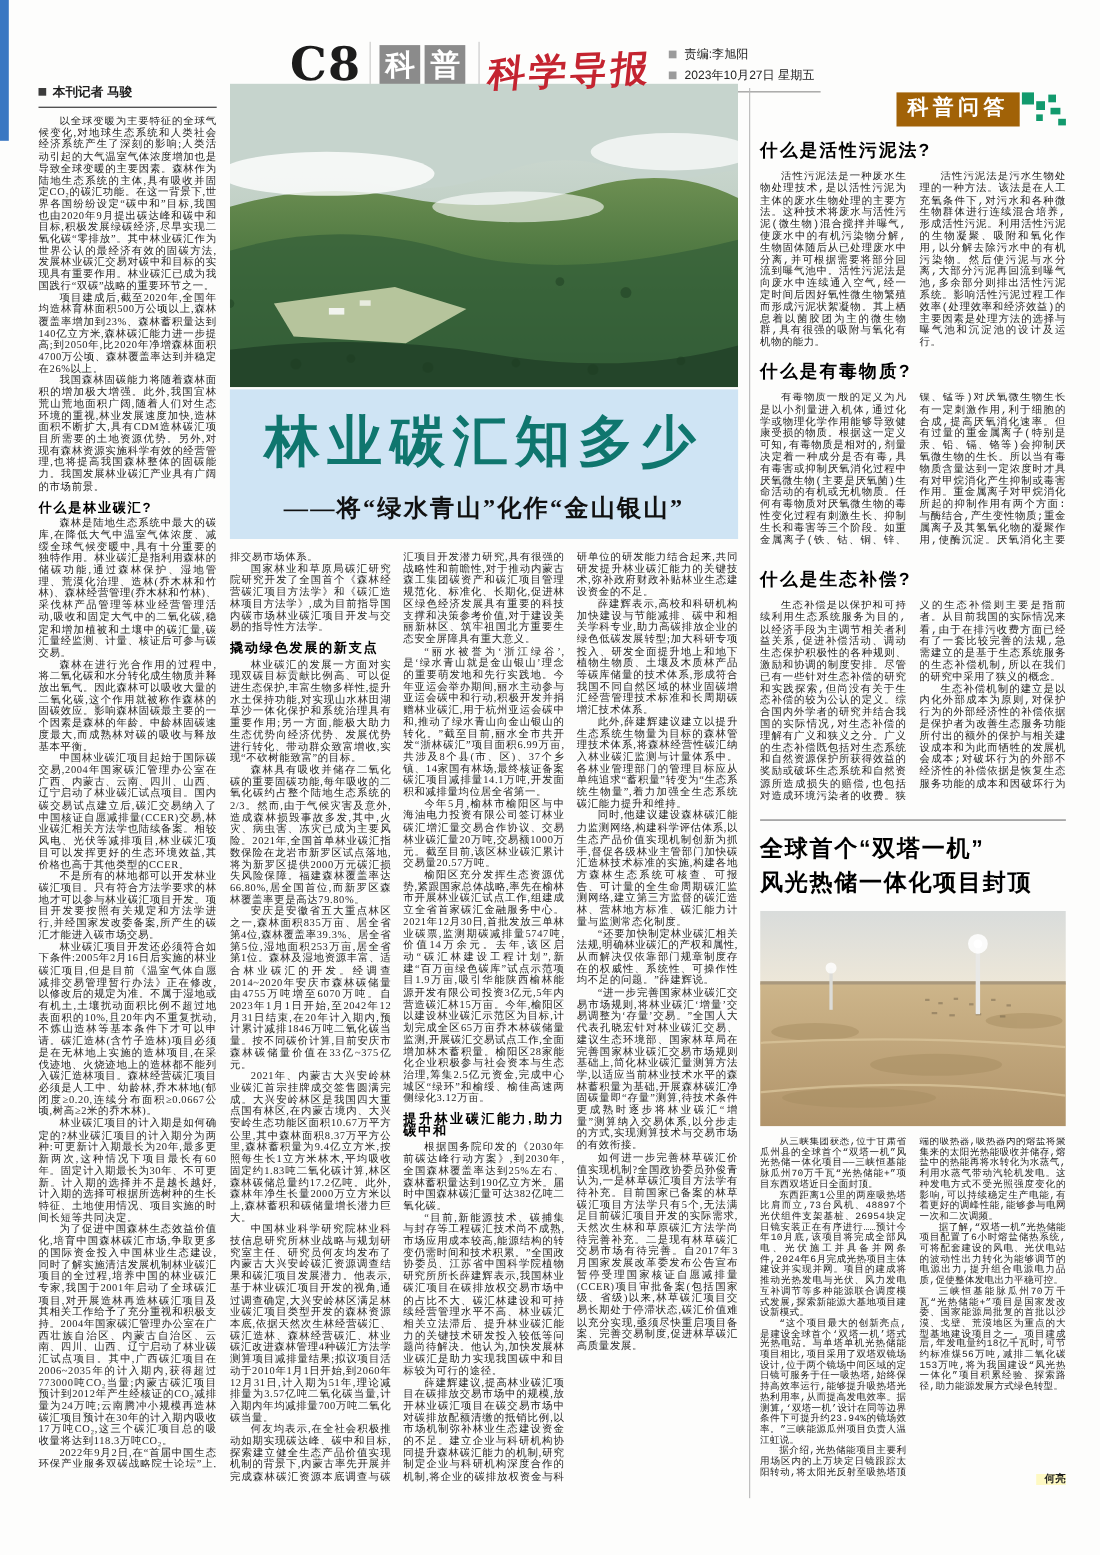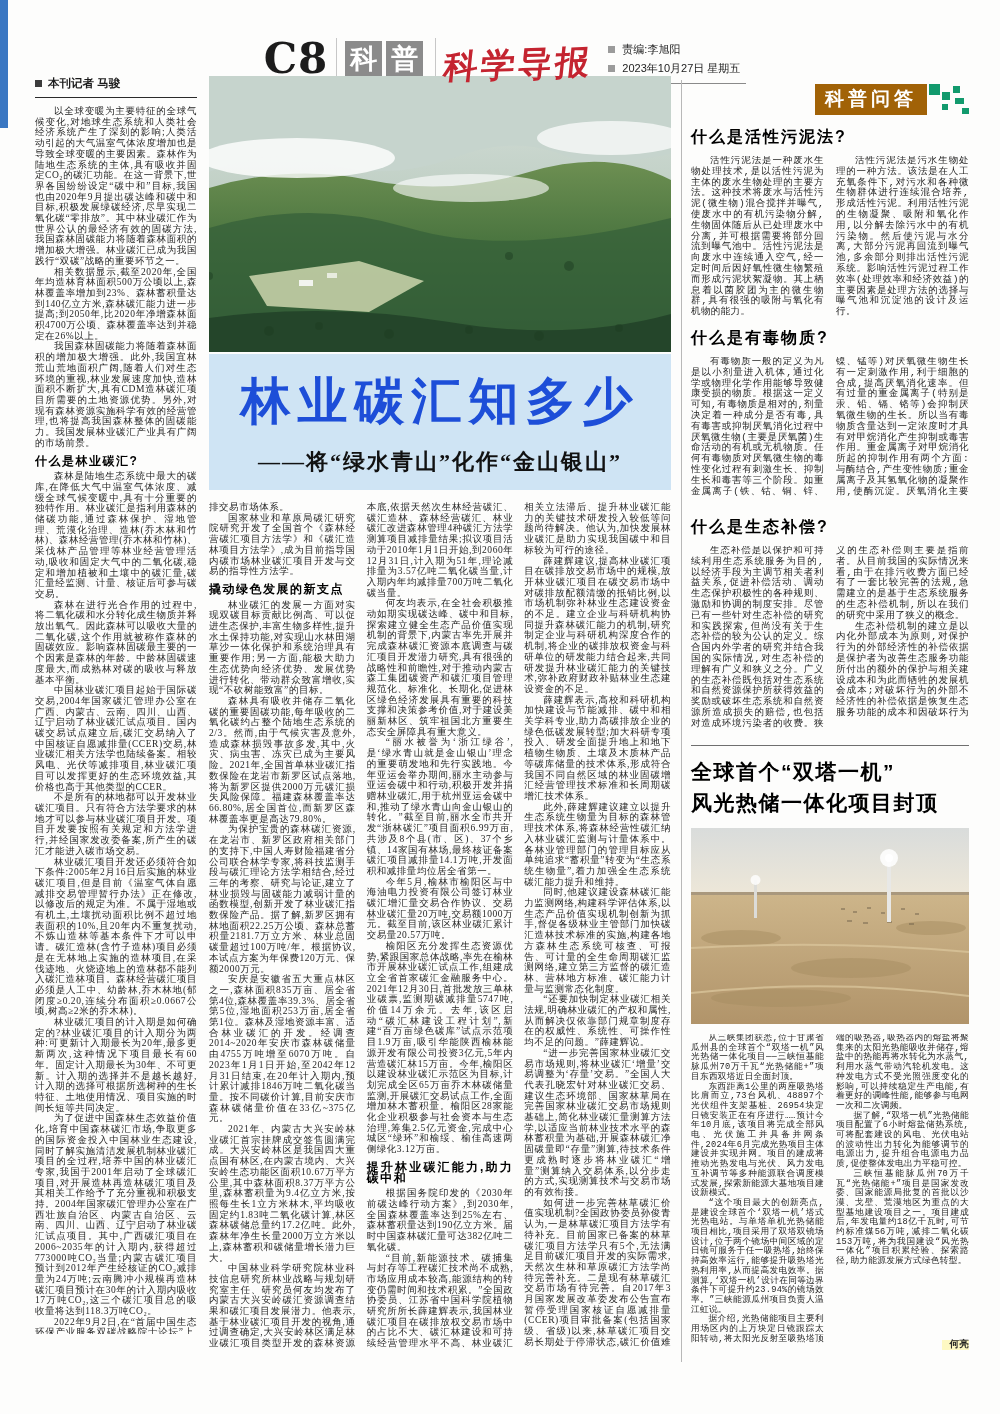--- a/index.html
+++ b/index.html
@@ -39,21 +39,21 @@
   .flow h4.flow-subhead{font-family:"Liberation Sans",sans-serif;font-size:12px;
         margin:7px 0 5px;letter-spacing:1.5px;color:#000;text-indent:0;}
   .col-left .flow{height:1228px;}
 
   .col-main{width:462px;flex:0 0 auto;margin-left:12px;}
   .photo-forest{height:276px;overflow:hidden;}
   .photo-forest svg,.photo-desert svg{display:block;width:100%;height:100%;}
   .title-band{background:#cfe4f4;height:136px;margin-top:2px;display:flex;flex-direction:column;
               justify-content:center;align-items:center;}
   h1.main-title{margin:0;font-family:"Liberation Sans","DejaVu Sans",sans-serif;font-weight:900;
-     font-size:50px;letter-spacing:7px;color:#1d4ed8;}
+     font-size:50px;letter-spacing:7px;color:#0f766e;}
   .subtitle{font-family:Liberation Serif, serif;font-size:22px;font-weight:700;
      margin-top:12px;letter-spacing:2px;color:#111;}
   .three-col{column-count:3;column-gap:11px;column-fill:auto;height:850px;margin-top:12px;}
 
   .divider-v{width:1px;background:#b8b8b8;margin:4px 9px 0 10px;height:1282px;flex:0 0 auto;}
 
   
   .col-right{width:278px;flex:0 0 auto;font-family:"Liberation Sans",sans-serif;}
   .qa-header{display:flex;justify-content:flex-end;align-items:flex-start;margin:8px 0 8px;height:34px;}
   .qa-badge{background:#a16207;color:#fff;font-weight:700;font-size:19px;letter-spacing:4px;
@@ -117,22 +117,22 @@
   </header>
 
   <div class="content">
 
     <aside class="col-left">
       <div class="byline">
         <span class="sq"></span>
         <span>本刊记者 马骏</span>
       </div>
       <div class="flow one-col">
-          <p class="para">以全球变暖为主要特征的全球气候变化,对地球生态系统和人类社会经济系统产生了深刻的影响;人类活动引起的大气温室气体浓度增加也是导致全球变暖的主要因素。森林作为陆地生态系统的主体,具有吸收并固定CO₂的碳汇功能。在这一背景下,世界各国纷纷设定“碳中和”目标,我国也由2020年9月提出碳达峰和碳中和目标,积极发展绿碳经济,尽早实现二氧化碳“零排放”。其中林业碳汇作为世界公认的最经济有效的固碳方法,我国森林固碳能力将随着森林面积的增加极大增强。林业碳汇已成为我国践行“双碳”战略的重要环节之一。</p>
-          <p class="para">相关数据显示,截至2020年,全国年均造林育林面积500万公顷以上,森林覆盖率增加到23%、森林蓄积量达到140亿立方米,森林碳汇能力进一步提高;到2050年,比2020年净增森林面积4700万公顷、森林覆盖率达到并稳定在26%以上。</p>
+          <p class="para">以全球变暖为主要特征的全球气候变化,对地球生态系统和人类社会经济系统产生了深刻的影响;人类活动引起的大气温室气体浓度增加也是导致全球变暖的主要因素。森林作为陆地生态系统的主体,具有吸收并固定CO₂的碳汇功能。在这一背景下,世界各国纷纷设定“碳中和”目标,我国也由2020年9月提出碳达峰和碳中和目标,积极发展绿碳经济,尽早实现二氧化碳“零排放”。其中林业碳汇作为世界公认的最经济有效的固碳方法,发展林业碳汇交易对碳中和目标的实现具有重要作用。林业碳汇已成为我国践行“双碳”战略的重要环节之一。</p>
+          <p class="para">项目建成后,截至2020年,全国年均造林育林面积500万公顷以上,森林覆盖率增加到23%、森林蓄积量达到140亿立方米,森林碳汇能力进一步提高;到2050年,比2020年净增森林面积4700万公顷、森林覆盖率达到并稳定在26%以上。</p>
           <p class="para">我国森林固碳能力将随着森林面积的增加极大增强。此外,我国宜林荒山荒地面积广阔,随着人们对生态环境的重视,林业发展速度加快,造林面积不断扩大,具有CDM造林碳汇项目所需要的土地资源优势。另外,对现有森林资源实施科学有效的经营管理,也将提高我国森林整体的固碳能力。我国发展林业碳汇产业具有广阔的市场前景。</p>
           <h4 class="flow-subhead">什么是林业碳汇?</h4>
           <p class="para">森林是陆地生态系统中最大的碳库,在降低大气中温室气体浓度、减缓全球气候变暖中,具有十分重要的独特作用。林业碳汇是指利用森林的储碳功能,通过森林保护、湿地管理、荒漠化治理、造林(乔木林和竹林)、森林经营管理(乔木林和竹林)、采伐林产品管理等林业经营管理活动,吸收和固定大气中的二氧化碳,稳定和增加植被和土壤中的碳汇量,碳汇量经监测、计量、核证后可参与碳交易。</p>
           <p class="para">森林在进行光合作用的过程中,将二氧化碳和水分转化成生物质并释放出氧气。因此森林可以吸收大量的二氧化碳,这个作用就被称作森林的固碳效应。影响森林固碳最主要的一个因素是森林的年龄。中龄林固碳速度最大,而成熟林对碳的吸收与释放基本平衡。</p>
           <p class="para">中国林业碳汇项目起始于国际碳交易,2004年国家碳汇管理办公室在广西、内蒙古、云南、四川、山西、辽宁启动了林业碳汇试点项目。国内碳交易试点建立后,碳汇交易纳入了中国核证自愿减排量(CCER)交易,林业碳汇相关方法学也陆续备案。相较风电、光伏等减排项目,林业碳汇项目可以发挥更好的生态环境效益,其价格也高于其他类型的CCER。</p>
           <p class="para">不是所有的林地都可以开发林业碳汇项目。只有符合方法学要求的林地才可以参与林业碳汇项目开发。项目开发要按照有关规定和方法学进行,并经国家发改委备案,所产生的碳汇才能进入碳市场交易。</p>
           <p class="para">林业碳汇项目开发还必须符合如下条件:2005年2月16日后实施的林业碳汇项目,但是目前《温室气体自愿减排交易管理暂行办法》正在修改,以修改后的规定为准。不属于湿地或有机土,土壤扰动面积比例不超过地表面积的10%,且20年内不重复扰动,不炼山造林等基本条件下才可以申请。碳汇造林(含竹子造林)项目必须是在无林地上实施的造林项目,在采伐迹地、火烧迹地上的造林都不能列入碳汇造林项目。森林经营碳汇项目必须是人工中、幼龄林,乔木林地(郁闭度≥0.20,连续分布面积≥0.0667公顷,树高≥2米的乔木林)。</p>
           <p class="para">林业碳汇项目的计入期是如何确定的?林业碳汇项目的计入期分为两种:可更新计入期最长为20年,最多更新两次,这种情况下项目最长有60年。固定计入期最长为30年、不可更新。计入期的选择并不是越长越好,计入期的选择可根据所选树种的生长特征、土地使用情况、项目实施的时间长短等共同决定。</p>
           <p class="para">为了促进中国森林生态效益价值化,培育中国森林碳汇市场,争取更多的国际资金投入中国林业生态建设,同时了解实施清洁发展机制林业碳汇项目的全过程,培养中国的林业碳汇专家,我国于2001年启动了全球碳汇项目,对开展造林再造林碳汇项目及其相关工作给予了充分重视和积极支持。2004年国家碳汇管理办公室在广西壮族自治区、内蒙古自治区、云南、四川、山西、辽宁启动了林业碳汇试点项目。其中,广西碳汇项目在2006~2035年的计入期内,获得超过773000吨CO₂当量;内蒙古碳汇项目预计到2012年产生经核证的CO₂减排量为24万吨;云南腾冲小规模再造林碳汇项目预计在30年的计入期内吸收17万吨CO₂,这三个碳汇项目总的吸收量将达到118.3万吨CO₂。</p>
           <p class="para">2022年9月2日,在“首届中国生态环保产业服务双碳战略院士论坛”上,与会院士专家建议加快建设全国统一的碳</p>
@@ -180,21 +180,20 @@
       <div class="title-band">
         <h1 class="main-title">林业碳汇知多少</h1>
         <div class="subtitle">——将“绿水青山”化作“金山银山”</div>
       </div>
       <div class="flow three-col">
           <p class="para cont">排交易市场体系。</p>
           <p class="para">国家林业和草原局碳汇研究院研究开发了全国首个《森林经营碳汇项目方法学》和《碳汇造林项目方法学》,成为目前指导国内碳市场林业碳汇项目开发与交易的指导性方法学。</p>
           <h4 class="flow-subhead">撬动绿色发展的新支点</h4>
           <p class="para">林业碳汇的发展一方面对实现双碳目标贡献比例高、可以促进生态保护,丰富生物多样性,提升水土保持功能,对实现山水林田湖草沙一体化保护和系统治理具有重要作用;另一方面,能极大助力生态优势向经济优势、发展优势进行转化、带动群众致富增收,实现“不砍树能致富”的目标。</p>
           <p class="para">森林具有吸收并储存二氧化碳的重要固碳功能,每年吸收的二氧化碳约占整个陆地生态系统的2/3。然而,由于气候灾害及意外,造成森林损毁事故多发,其中,火灾、病虫害、冻灾已成为主要风险。2021年,全国首单林业碳汇指数保险在龙岩市新罗区试点落地,将为新罗区提供2000万元碳汇损失风险保障。福建森林覆盖率达66.80%,居全国首位,而新罗区森林覆盖率更是高达79.80%。</p>
-          <p class="para">为保护宝贵的森林碳汇资源,在龙岩市、新罗区政府相关部门的支持下,中国人寿财险福建省分公司联合林学专家,将科技监测手段与碳汇理论方法学相结合,经过三年的考察、研究与论证,建立了林业损毁与固碳能力减弱计量的函数模型,创新开发了林业碳汇指数保险产品。据了解,新罗区拥有林地面积22.25万公顷、森林总蓄积量2181.7万立方米、林业总固碳量超过100万吨/年。根据协议,本试点方案为年保费120万元、保额2000万元。</p>
           <p class="para">安庆是安徽省五大重点林区之一,森林面积835万亩、居全省第4位,森林覆盖率39.3%、居全省第5位,湿地面积253万亩,居全省第1位。森林及湿地资源丰富、适合林业碳汇的开发。经调查2014~2020年安庆市森林碳储量由4755万吨增至6070万吨。自2023年1月1日开始,至2042年12月31日结束,在20年计入期内,预计累计减排1846万吨二氧化碳当量。按不同碳价计算,目前安庆市森林碳储量价值在33亿~375亿元。</p>
           <p class="para">2021年、内蒙古大兴安岭林业碳汇首宗挂牌成交签售圆满完成。大兴安岭林区是我国四大重点国有林区,在内蒙古境内、大兴安岭生态功能区面积10.67万平方公里,其中森林面积8.37万平方公里,森林蓄积量为9.4亿立方米,按照每生长1立方米林木,平均吸收固定约1.83吨二氧化碳计算,林区森林碳储总量约17.2亿吨。此外,森林年净生长量2000万立方米以上,森林蓄积和碳储量增长潜力巨大。</p>
           <p class="para">中国林业科学研究院林业科技信息研究所林业战略与规划研究室主任、研究员何友均发布了内蒙古大兴安岭碳汇资源调查结果和碳汇项目发展潜力。他表示,基于林业碳汇项目开发的视角,通过调查确定,大兴安岭林区满足林业碳汇项目类型开发的森林资源本底,依据天然次生林经营碳汇、碳汇造林、森林经营碳汇、林业碳汇改进森林管理4种碳汇方法学测算项目减排量结果;拟议项目活动于2010年1月1日开始,到2060年12月31日,计入期为51年,理论减排量为3.57亿吨二氧化碳当量,计入期内年均减排量700万吨二氧化碳当量。</p>
           <p class="para">何友均表示,在全社会积极推动如期实现碳达峰、碳中和目标,探索建立健全生态产品价值实现机制的背景下,内蒙古率先开展并完成森林碳汇资源本底调查与碳汇项目开发潜力研究,具有很强的战略性和前瞻性,对于推动内蒙古森工集团碳资产和碳汇项目管理规范化、标准化、长期化,促进林区绿色经济发展具有重要的科技支撑和决策参考价值,对于建设美丽新林区、筑牢祖国北方重要生态安全屏障具有重大意义。</p>
           <p class="para">“丽水被誉为‘浙江绿谷’,是‘绿水青山就是金山银山’理念的重要萌发地和先行实践地。今年亚运会举办期间,丽水主动参与亚运会碳中和行动,积极开发并捐赠林业碳汇,用于杭州亚运会碳中和,推动了绿水青山向金山银山的转化。”截至目前,丽水全市共开发“浙林碳汇”项目面积6.99万亩,共涉及8个县(市、区)、37个乡镇、14家国有林场,最终核证备案碳汇项目减排量14.1万吨,开发面积和减排量均位居全省第一。</p>
           <p class="para">今年5月,榆林市榆阳区与中海油电力投资有限公司签订林业碳汇增汇量交易合作协议、交易林业碳汇量20万吨,交易额1000万元。截至目前,该区林业碳汇累计交易量20.57万吨。</p>
           <p class="para">榆阳区充分发挥生态资源优势,紧跟国家总体战略,率先在榆林市开展林业碳汇试点工作,组建成立全省首家碳汇金融服务中心。2021年12月30日,首批发放三单林业碳票,监测期碳减排量5747吨,价值14万余元。去年,该区启动“碳汇林建设工程计划”,新建“百万亩绿色碳库”试点示范项目1.9万亩,吸引华能陕西榆林能源开发有限公司投资3亿元,5年内营造碳汇林15万亩。今年,榆阳区以建设林业碳汇示范区为目标,计划完成全区65万亩乔木林碳储量监测,开展碳汇交易试点工作,全面增加林木蓄积量。榆阳区28家能化企业积极参与社会资本与生态治理,筹集2.5亿元资金,完成中心城区“绿环”和榆绥、榆佳高速两侧绿化3.12万亩。</p>
           <h4 class="flow-subhead">提升林业碳汇能力,助力碳中和</h4>
           <p class="para">根据国务院印发的《2030年前碳达峰行动方案》,到2030年,全国森林覆盖率达到25%左右、森林蓄积量达到190亿立方米。届时中国森林碳汇量可达382亿吨二氧化碳。</p>
           <p class="para">“目前,新能源技术、碳捕集与封存等工程碳汇技术尚不成熟,市场应用成本较高,能源结构的转变仍需时间和技术积累。”全国政协委员、江苏省中国科学院植物研究所所长薛建辉表示,我国林业碳汇项目在碳排放权交易市场中的占比不大、碳汇林建设和可持续经营管理水平不高、林业碳汇相关立法滞后、提升林业碳汇能力的关键技术研发投入较低等问题尚待解决。他认为,加快发展林业碳汇是助力实现我国碳中和目标较为可行的途径。</p>

